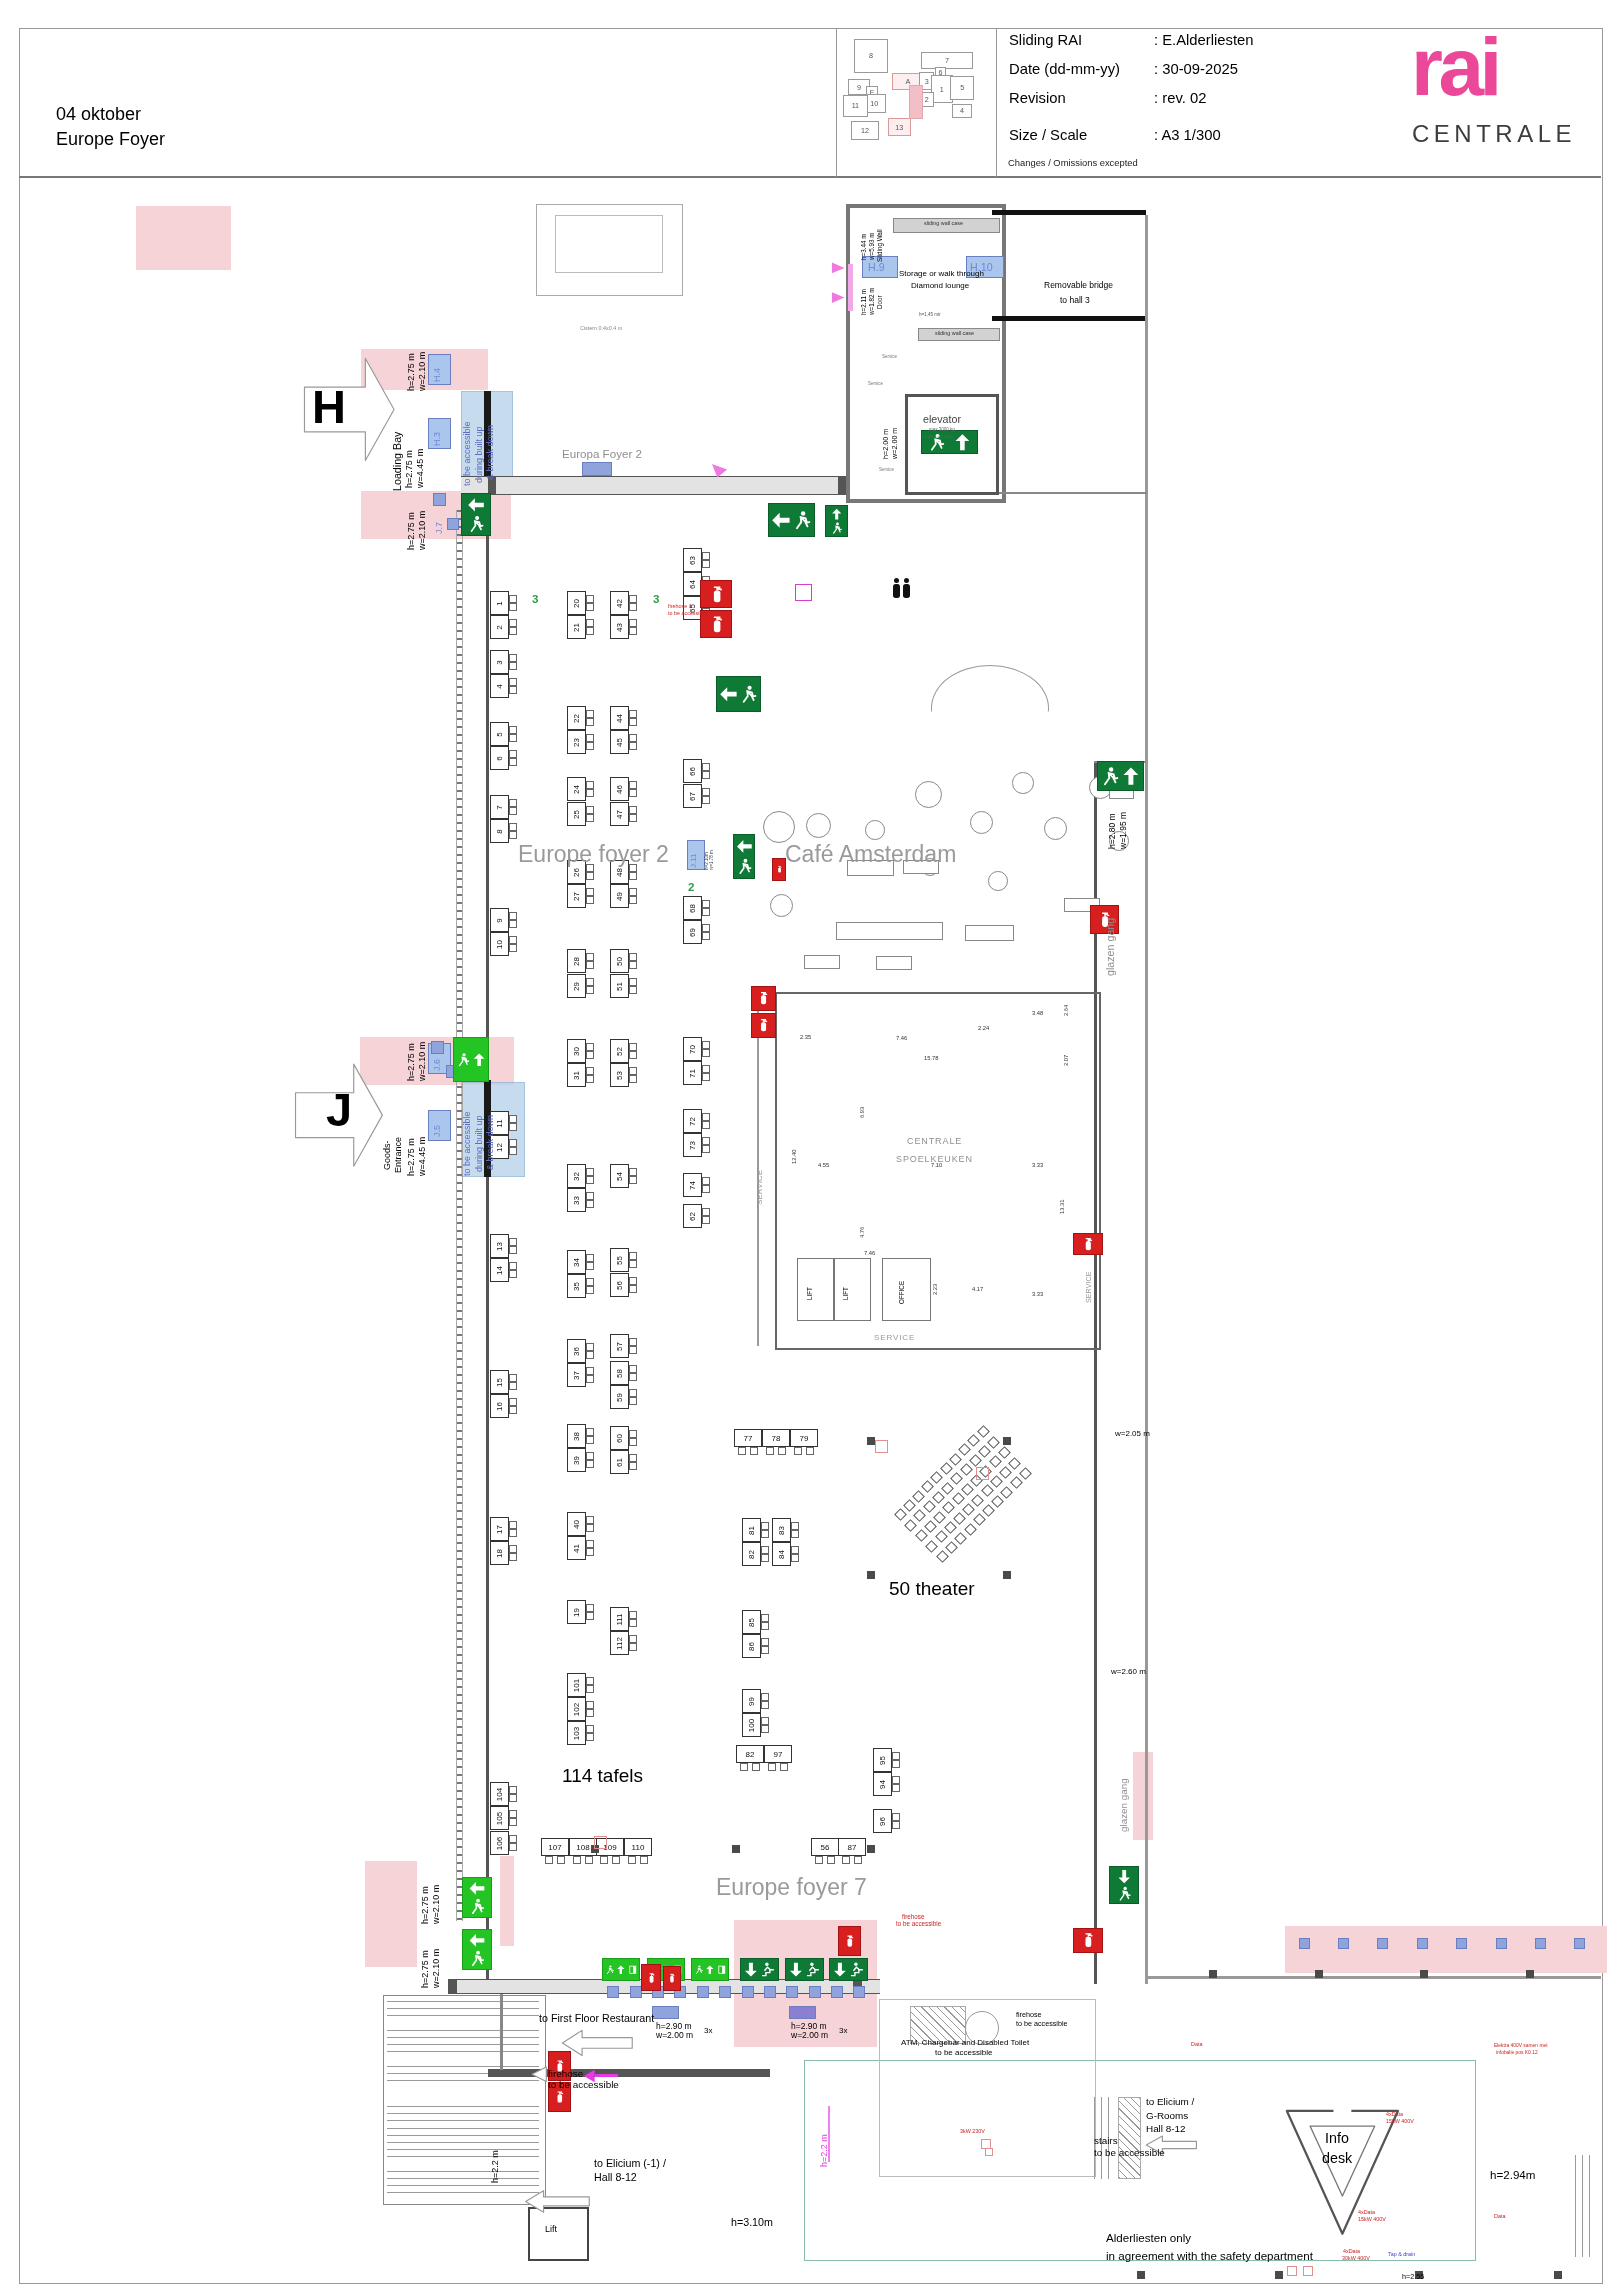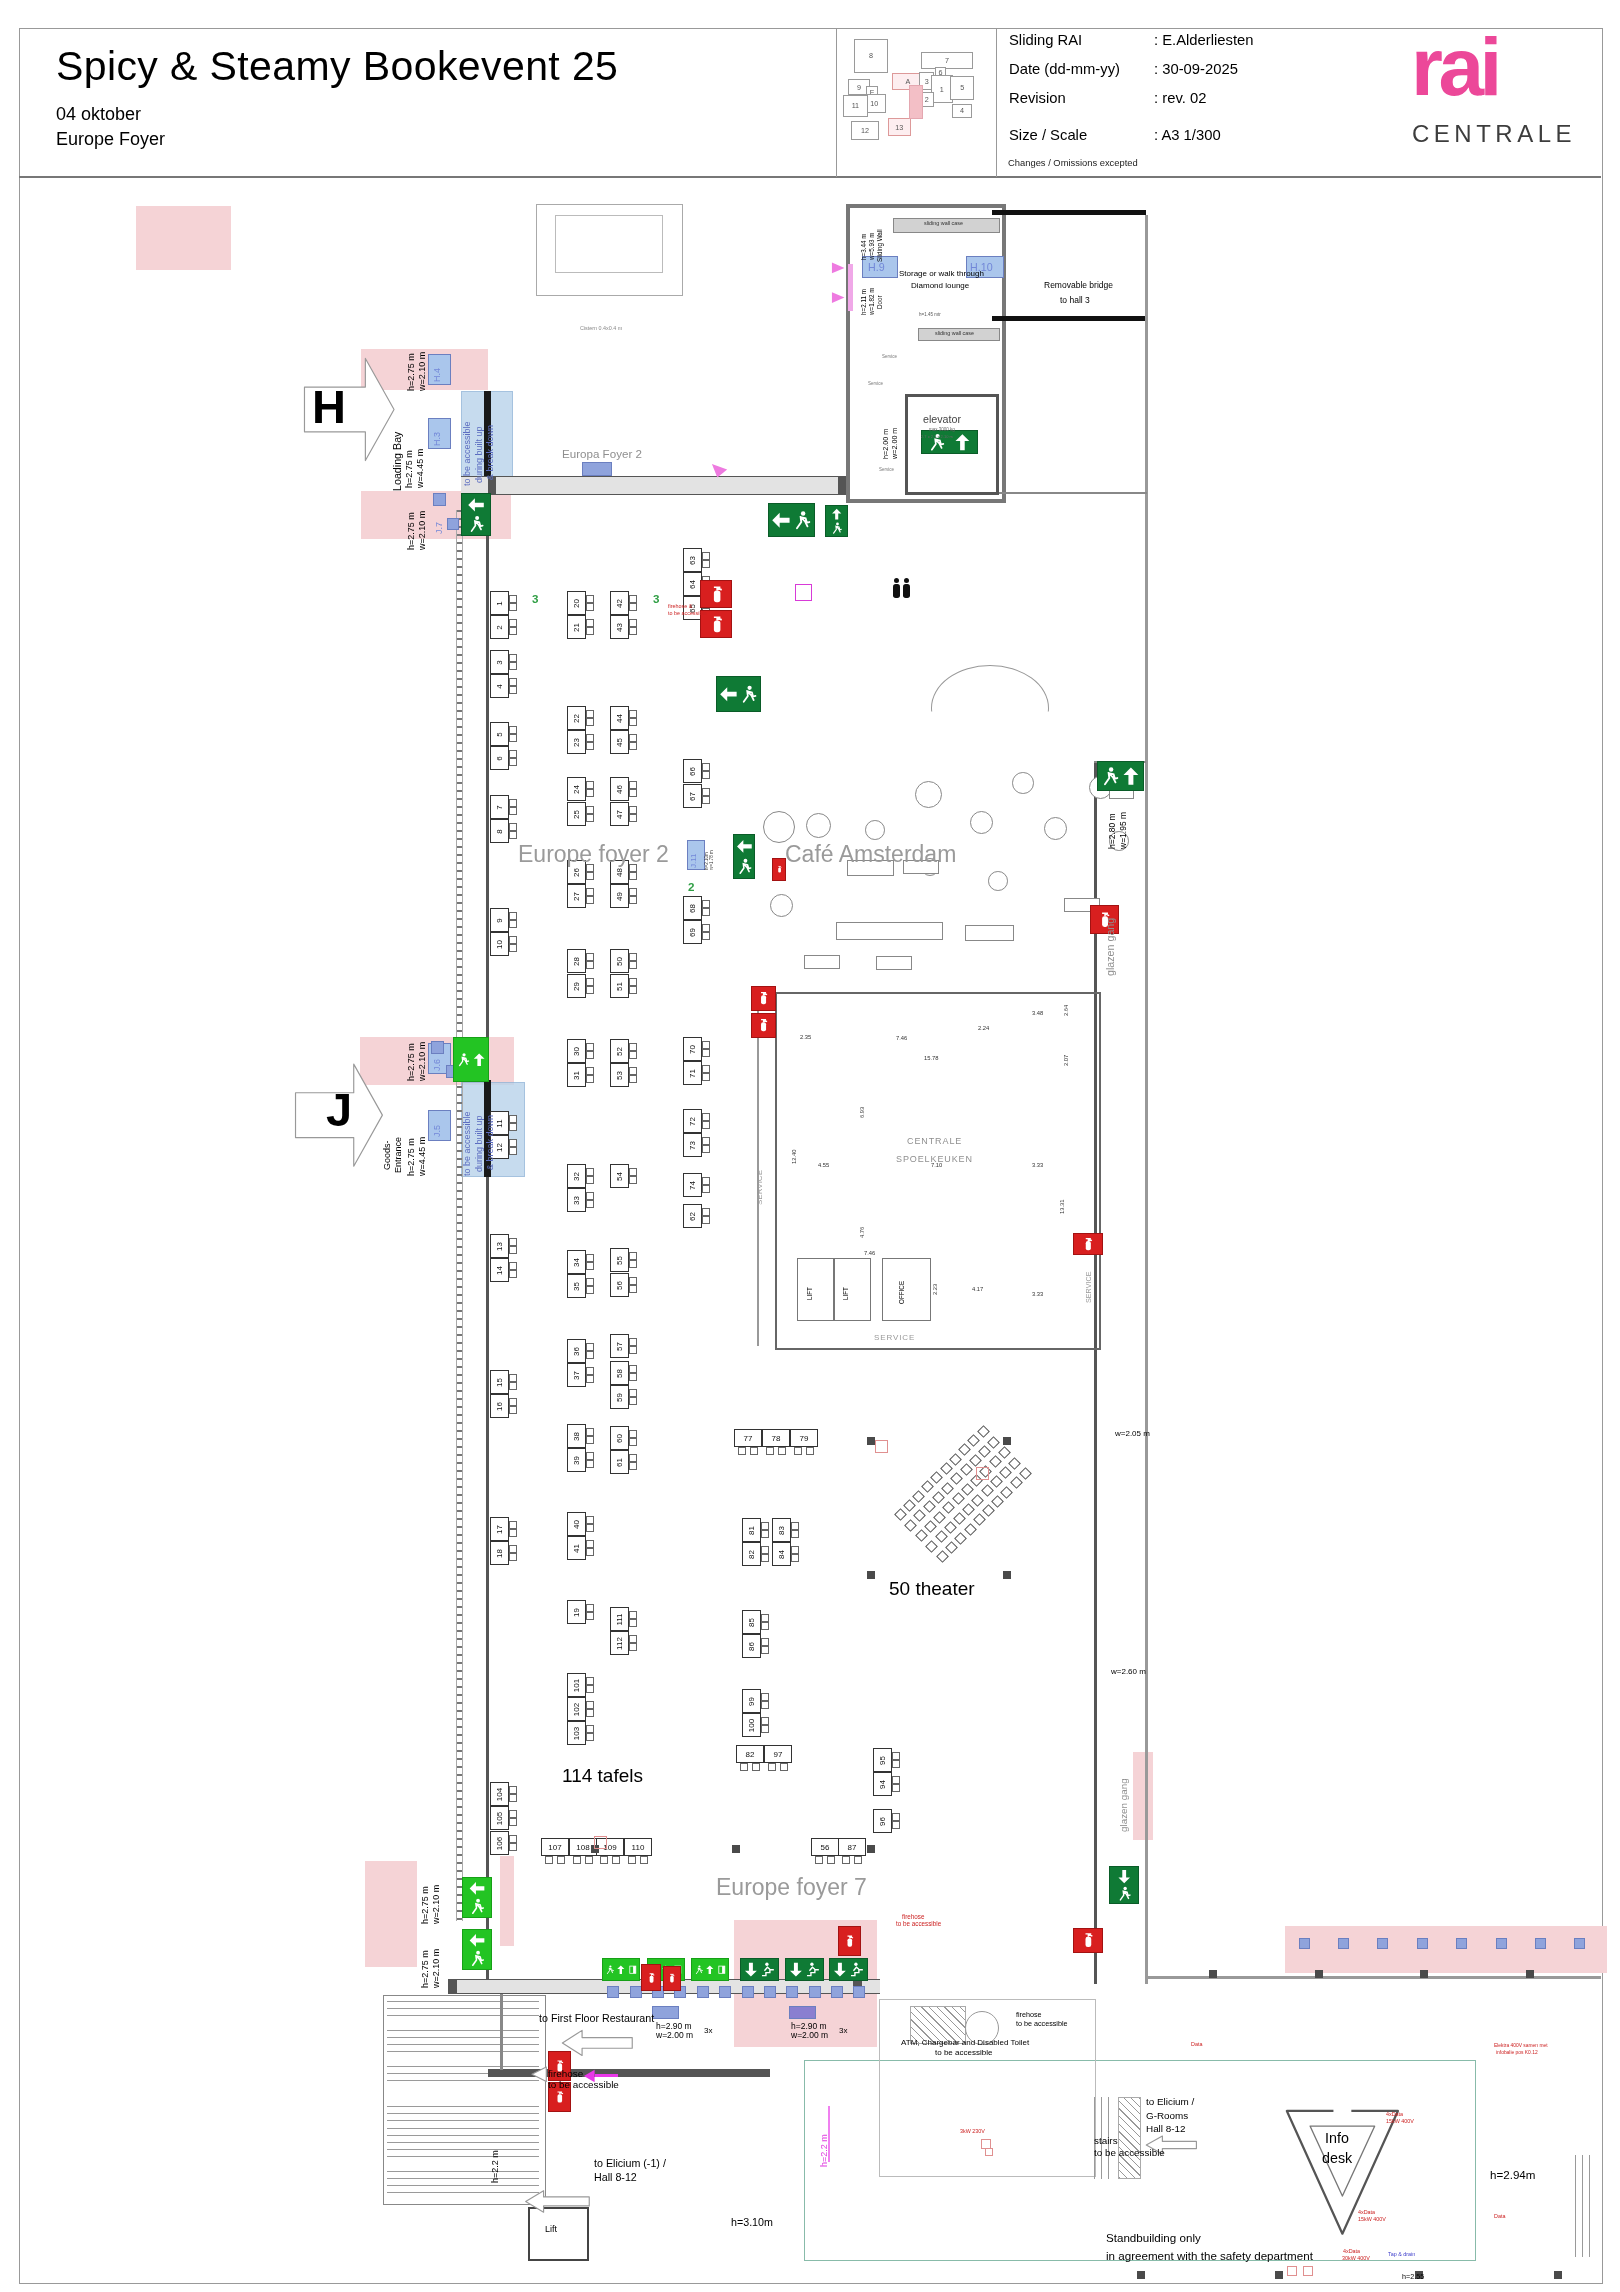--- a/index.html
+++ b/index.html
@@ -60,21 +60,20 @@
 </style>
 </head>
 <body>
 
 <div id="page">
   <div class="abs" id="page-border"></div>
 
   <div class="abs hline" style="left:19px;top:176px;width:1582px;height:1.8px;"></div>
   <div class="abs vline" style="left:836px;top:28px;width:0.9px;height:149px;"></div>
   <div class="abs vline" style="left:996px;top:28px;width:0.9px;height:149px;"></div>
-  <div class="abs" id="title">Spicy &amp; Steamy Bookevent 25</div>
   <div class="abs" id="dateline">04 oktober</div>
   <div class="abs" id="venueline">Europe Foyer</div>
 
   <div class="abs info-label" style="left:1009px;top:32px;">Sliding RAI</div>
   <div class="abs info-value" style="left:1154px;top:32px;">:  E.Alderliesten</div>
   <div class="abs info-label" style="left:1009px;top:61px;">Date (dd-mm-yy)</div>
   <div class="abs info-value" style="left:1154px;top:61px;">:  30-09-2025</div>
   <div class="abs info-label" style="left:1009px;top:90px;">Revision</div>
   <div class="abs info-value" style="left:1154px;top:90px;">:  rev. 02</div>
   <div class="abs info-label" style="left:1009px;top:127px;">Size / Scale</div>
@@ -988,21 +987,21 @@
       <div class="lbl" style="left: 731px; top: 2217px; font-size: 10.7px; color: rgb(0, 0, 0);">h=3.10m</div>
       <div class="lbl" style="left: 545px; top: 2225px; font-size: 9px; color: rgb(0, 0, 0);">Lift</div>
       <div class="lbl" style="left: 1146px; top: 2097px; font-size: 9.9px; color: rgb(0, 0, 0);">to Elicium /</div>
       <div class="lbl" style="left: 1146px; top: 2111px; font-size: 9.9px; color: rgb(0, 0, 0);">G-Rooms</div>
       <div class="lbl" style="left: 1146px; top: 2124px; font-size: 9.9px; color: rgb(0, 0, 0);">Hall 8-12</div>
       <div class="lbl" style="left: 1094px; top: 2136px; font-size: 9.9px; color: rgb(0, 0, 0);">stairs</div>
       <div class="lbl" style="left: 1094px; top: 2148px; font-size: 9.9px; color: rgb(0, 0, 0);">to be accessible</div>
       <div class="lbl" style="left: 1325px; top: 2131px; font-size: 14.3px; color: rgb(0, 0, 0);">Info</div>
       <div class="lbl" style="left: 1322px; top: 2151px; font-size: 14.3px; color: rgb(0, 0, 0);">desk</div>
       <div class="lbl" style="left: 1490px; top: 2169px; font-size: 11.6px; color: rgb(0, 0, 0);">h=2.94m</div>
-      <div class="lbl" style="left: 1106px; top: 2232px; font-size: 11.6px; color: rgb(0, 0, 0);">Standbuilding only</div>
+      <div class="lbl" style="left: 1106px; top: 2232px; font-size: 11.6px; color: rgb(0, 0, 0);">Alderliesten only</div>
       <div class="lbl" style="left: 1106px; top: 2250px; font-size: 11.6px; color: rgb(0, 0, 0);">in agreement with the safety department</div>
       <div class="lbl" style="left: 1402px; top: 2273px; font-size: 7.2px; color: rgb(0, 0, 0);">h=2.55</div>
       <div class="lbl" style="left: 1386px; top: 2112px; font-size: 5.4px; color: rgb(204, 34, 34);">4xData</div>
       <div class="lbl" style="left: 1386px; top: 2119px; font-size: 5.4px; color: rgb(204, 34, 34);">15kW 400V</div>
       <div class="lbl" style="left: 1358px; top: 2210px; font-size: 5.4px; color: rgb(204, 34, 34);">4xData</div>
       <div class="lbl" style="left: 1358px; top: 2217px; font-size: 5.4px; color: rgb(204, 34, 34);">15kW 400V</div>
       <div class="lbl" style="left: 1343px; top: 2249px; font-size: 5.4px; color: rgb(204, 34, 34);">4xData</div>
       <div class="lbl" style="left: 1342px; top: 2256px; font-size: 5.4px; color: rgb(204, 34, 34);">30kW 400V</div>
       <div class="lbl" style="left: 1388px; top: 2252px; font-size: 5.4px; color: rgb(64, 64, 204);">Tap &amp; drain</div>
       <div class="lbl" style="left: 1494px; top: 2214px; font-size: 5.4px; color: rgb(204, 34, 34);">Data</div>

